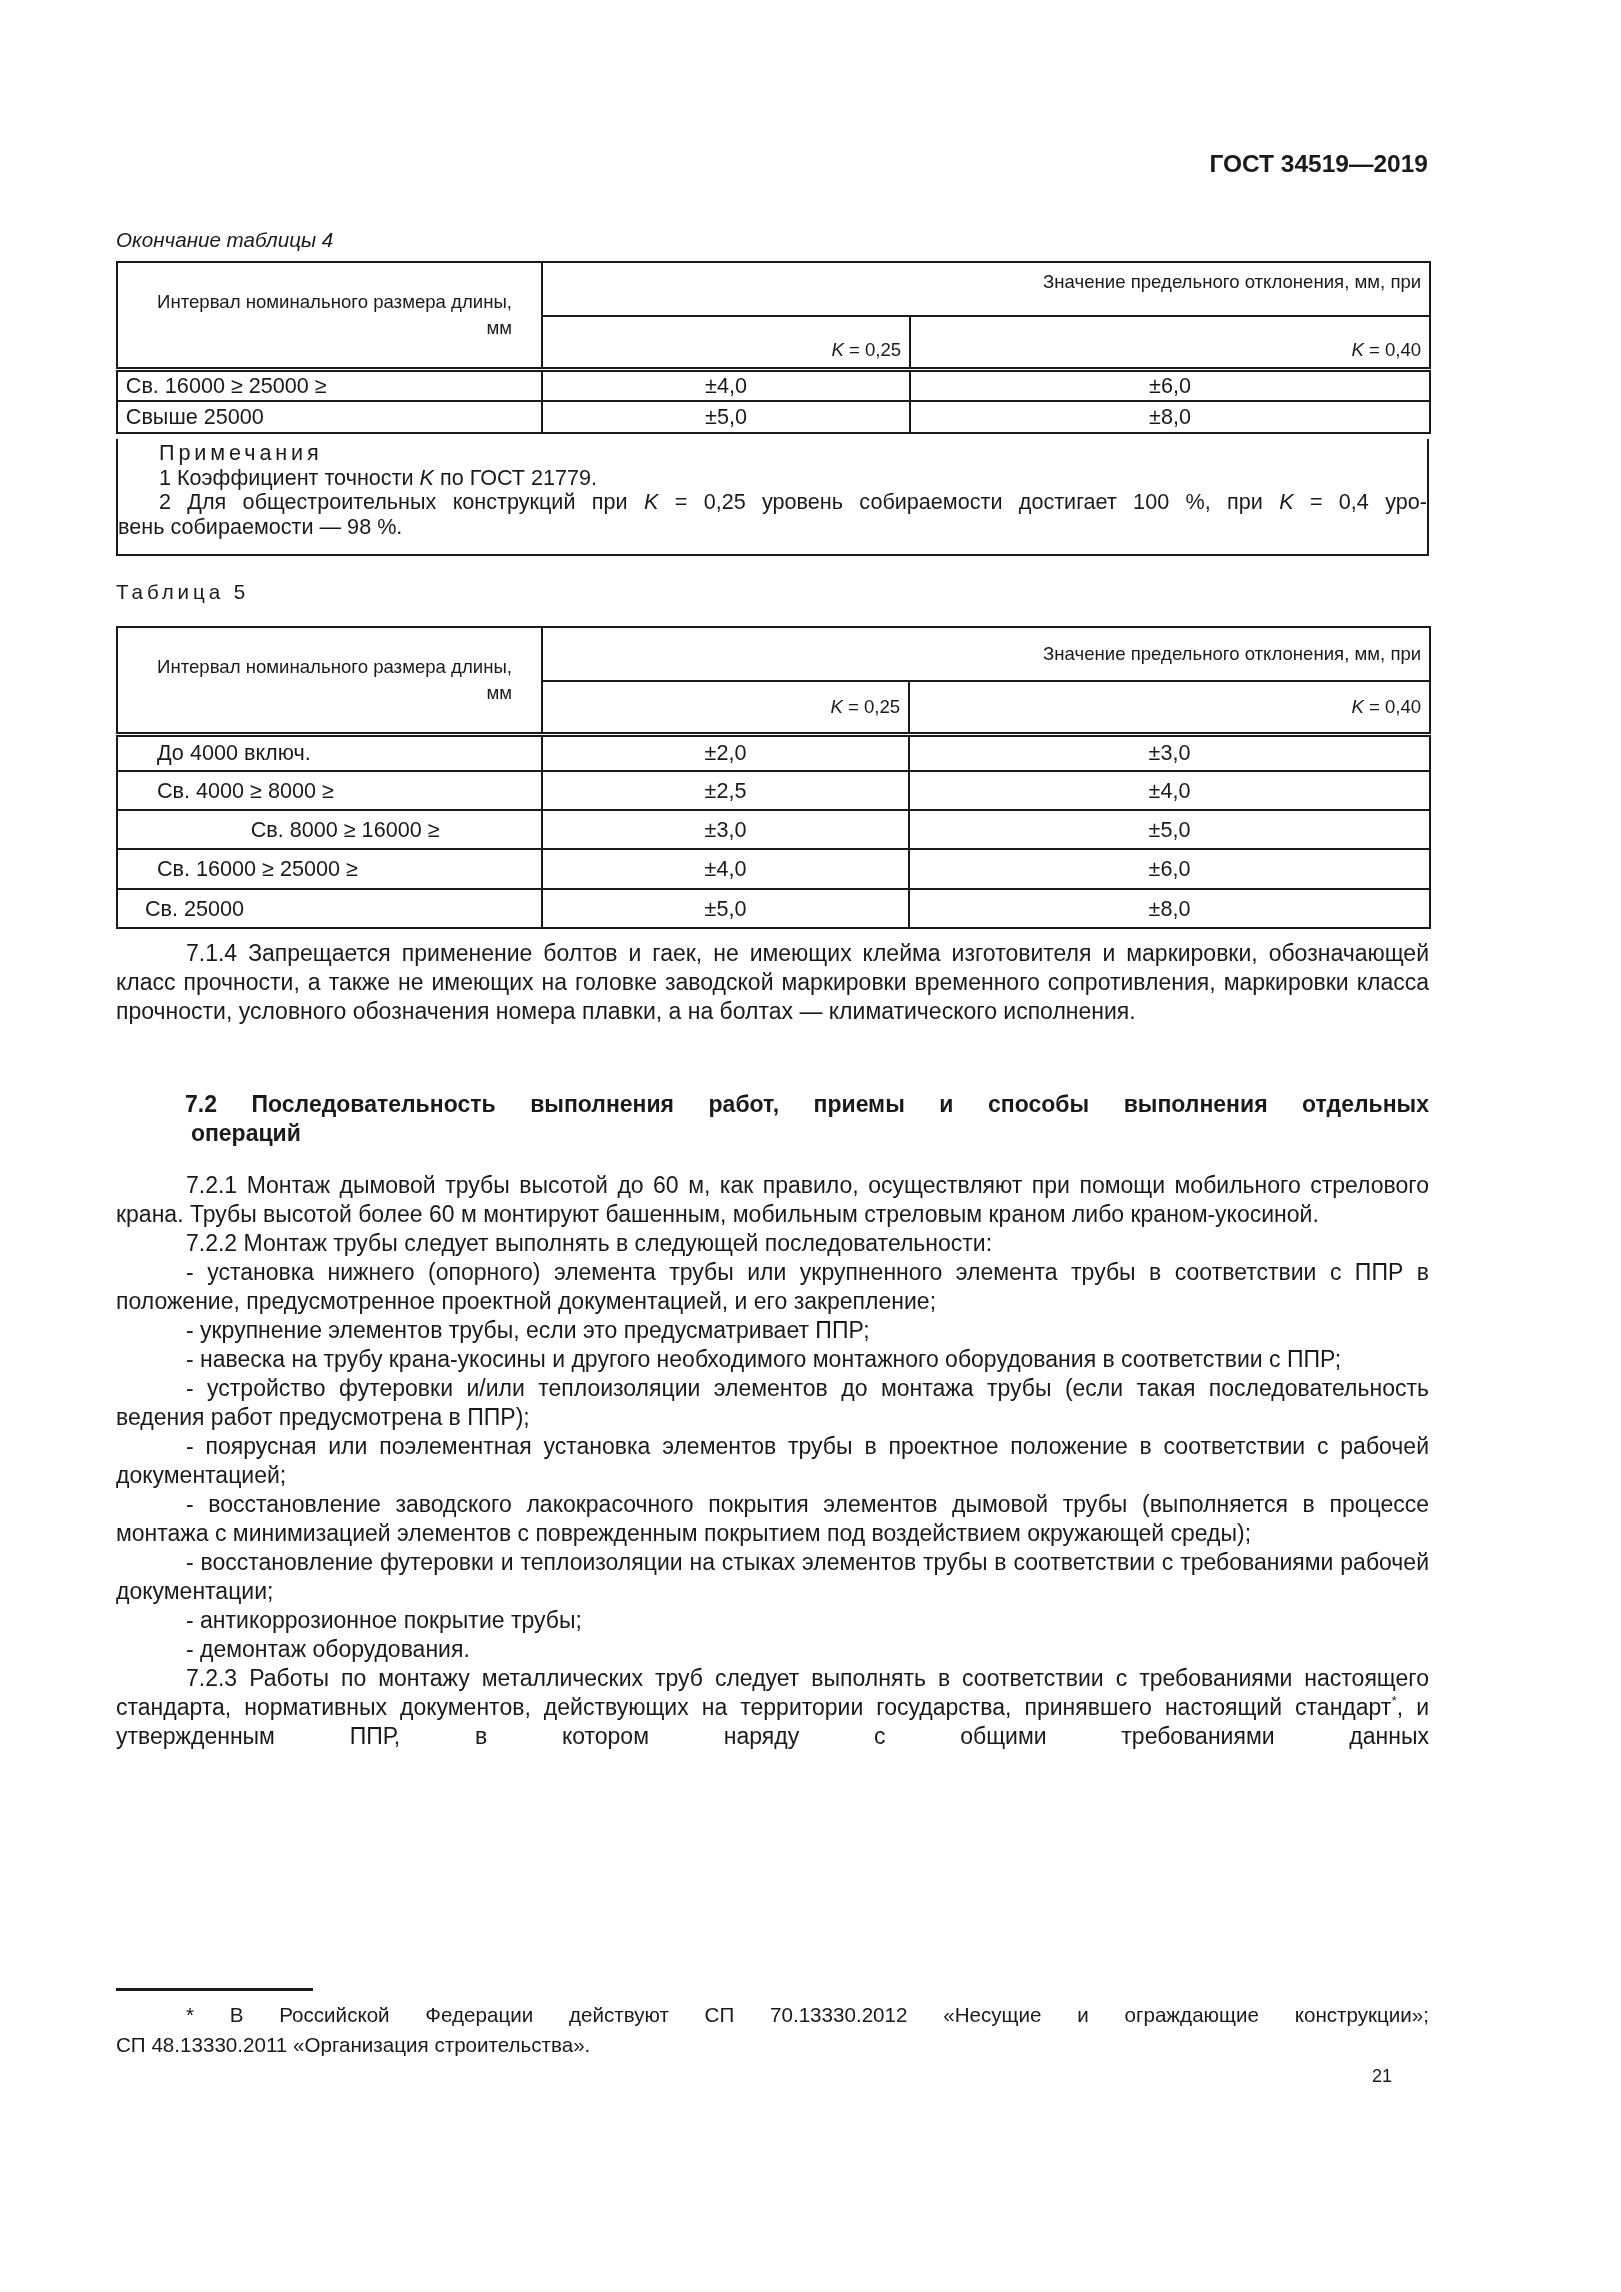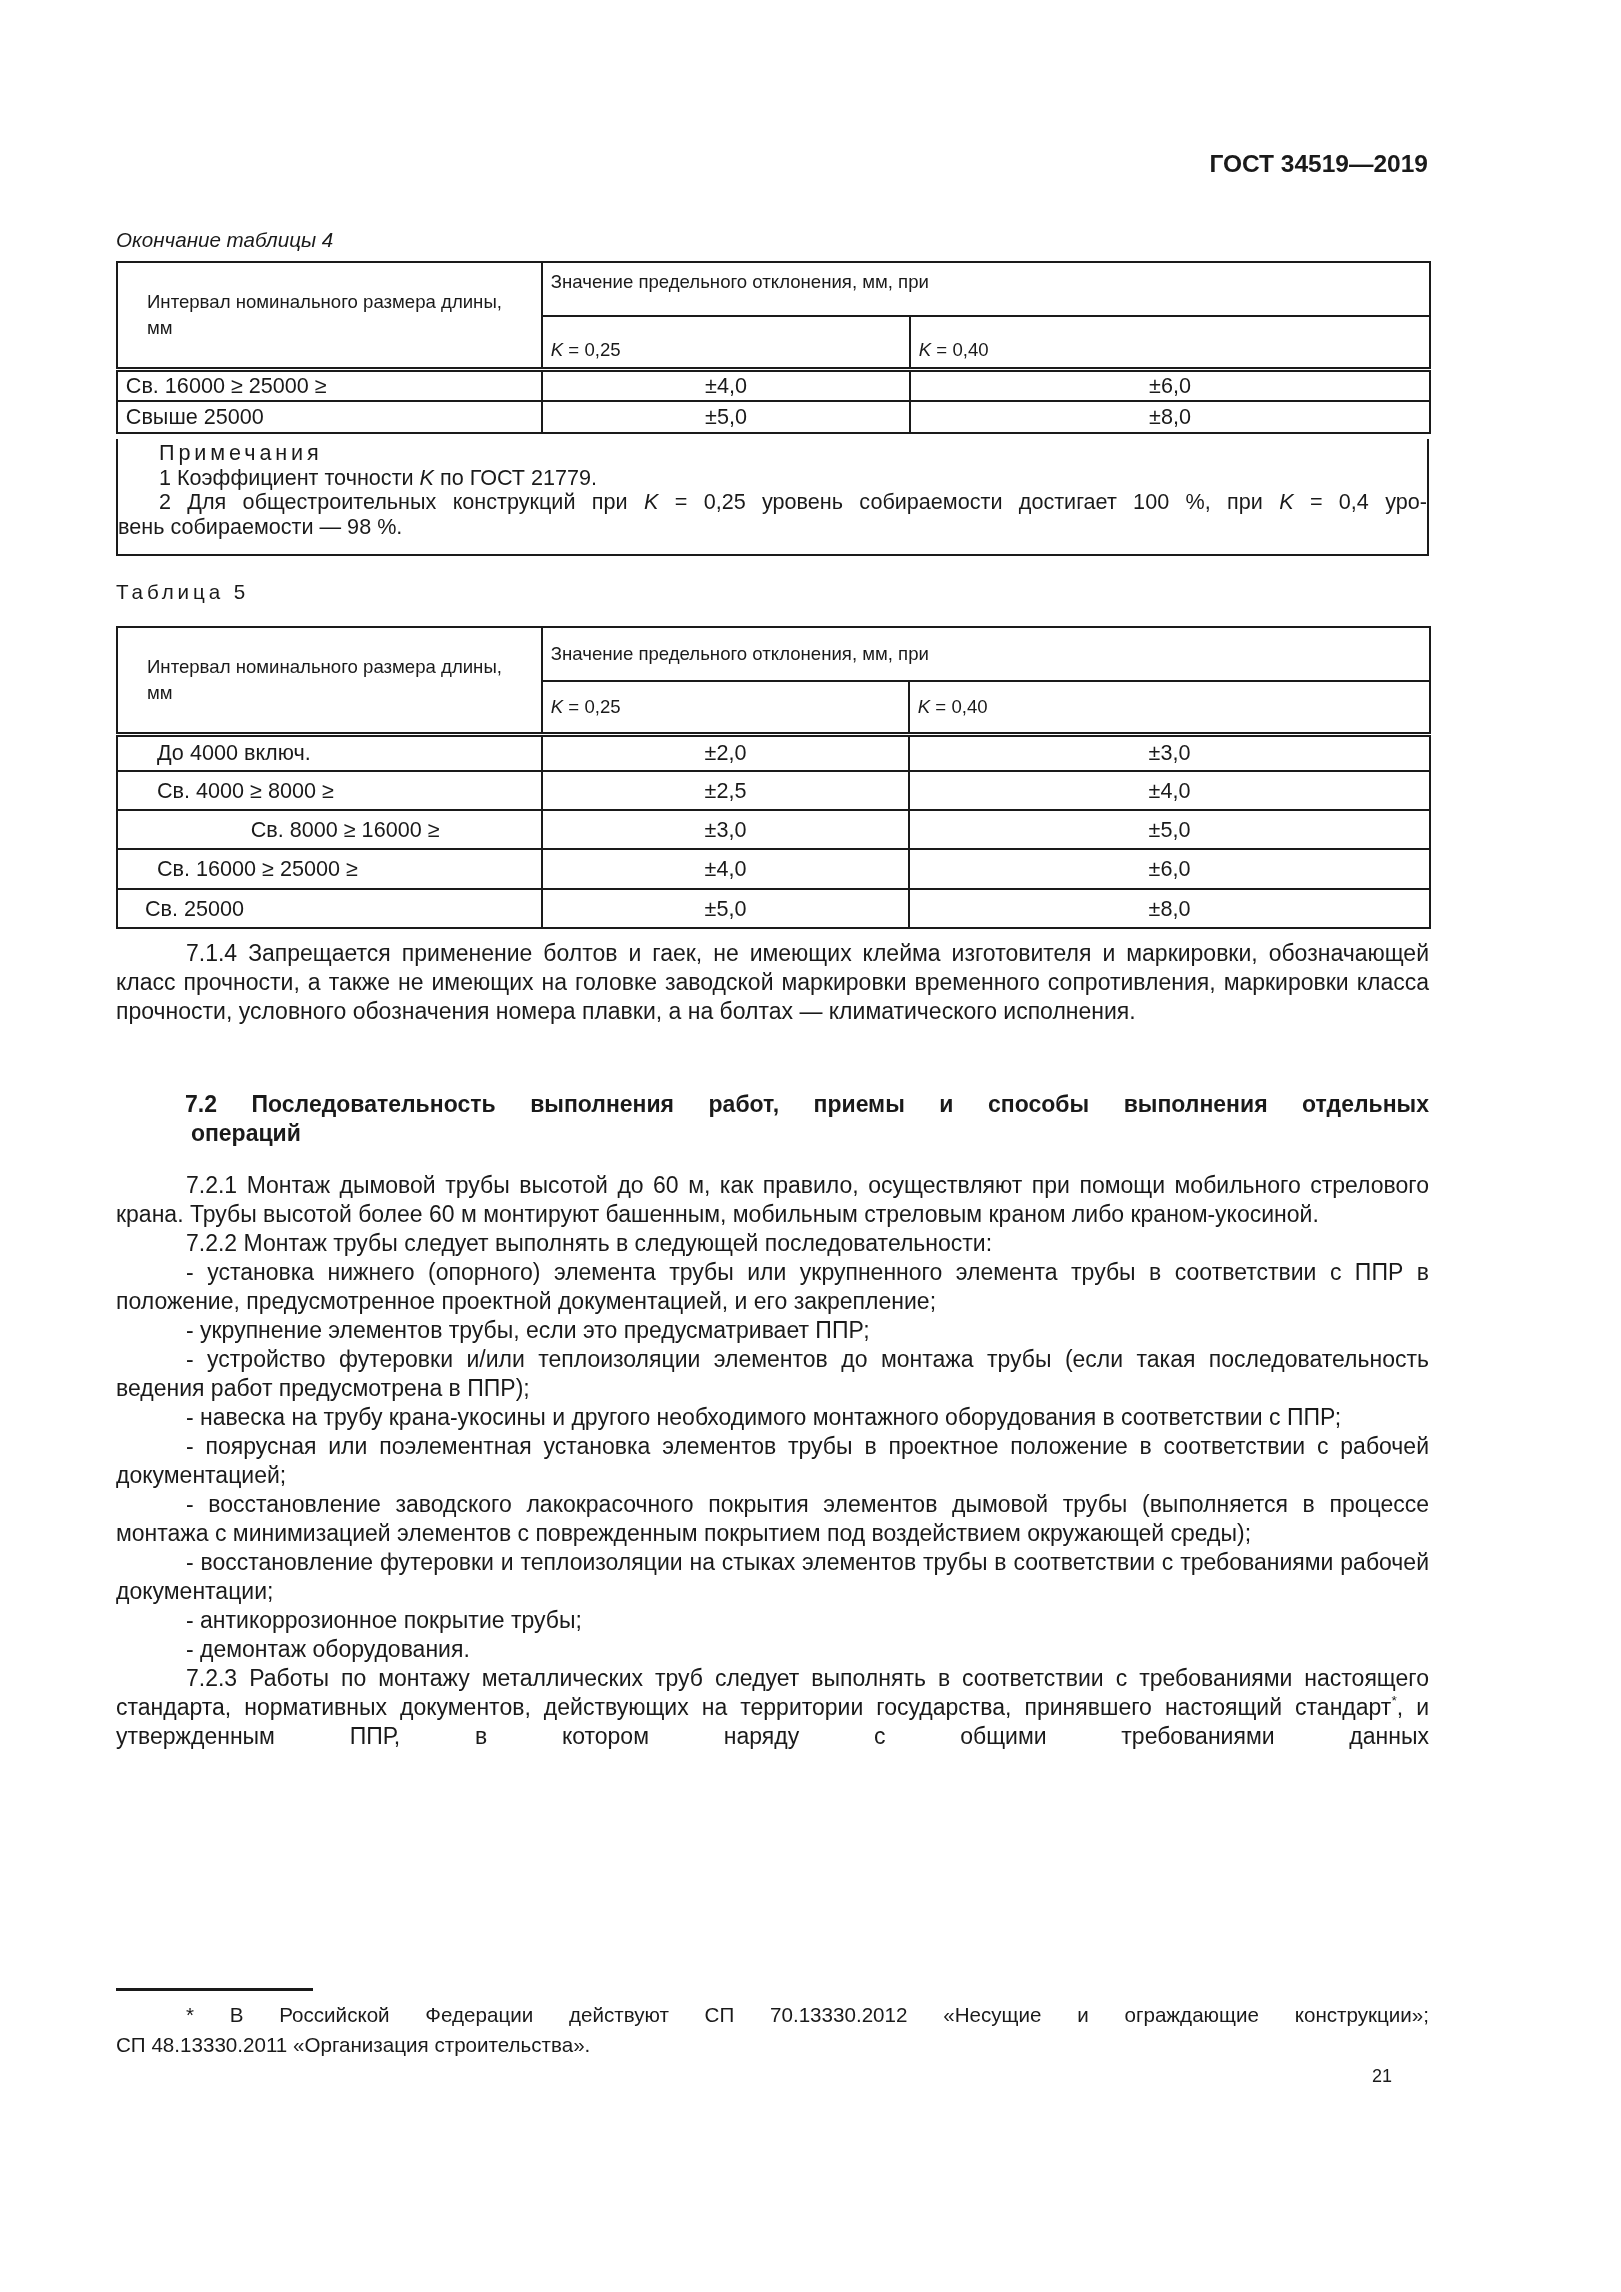--- a/index.html
+++ b/index.html
@@ -9,21 +9,21 @@
   .doc-header { left: 1078px; width: 350px; top: 149px; text-align: right;
                 font-weight: bold; font-size: 24.5px; line-height: 29px; }
   .caption { left: 116px; font-size: 20.6px; line-height: 25.5px; }
   .caption.italic { font-style: italic; }
   .caption.spaced { letter-spacing: 3.9px; }
 
   table.tbl { position: absolute; left: 116px; width: 1313px; border-collapse: collapse;
               table-layout: fixed; font-size: 21.6px; }
   table.tbl td { border: 2.9px solid #1a1a1a; padding: 0 7.8px; vertical-align: middle; }
   table.tbl .c { text-align: center; }
-  table.tbl .hdr { font-size: 18.6px; text-align: left; line-height: 25.5px; }
+  table.tbl .hdr { font-size: 18.6px; text-align: right; line-height: 25.5px; }
   table.tbl tr.dbl td { border-top: 5.9px double #1a1a1a; }
   table.tbl .k { font-style: italic; }
 
   .notes { position: absolute; left: 116px; width: 1313px; border: 2.9px solid #1a1a1a; border-top: none;
            box-sizing: border-box; font-size: 21.6px; line-height: 24.5px; padding: 2px 0 5.9px 0; }
   .notes p { margin: 0; text-align: justify; }
   .notes .ind { text-indent: 41px; }
   .notes .title { letter-spacing: 3.9px; padding-left: 41px; }
 
   .body-text { position: absolute; left: 116px; width: 1313px; font-size: 23px; line-height: 29px; }
@@ -134,22 +134,22 @@
 <div class="heading" style="top:1090px;">
   <div style="text-align-last:justify;">7.2 Последовательность выполнения работ, приемы и способы выполнения отдельных</div>
   <div class="l2">операций</div>
 </div>
 
 <div class="body-text" style="top:1171px;">
   <p class="ind">7.2.1 Монтаж дымовой трубы высотой до 60 м, как правило, осуществляют при помощи мобильного стрелового крана. Трубы высотой более 60 м монтируют башенным, мобильным стреловым краном либо краном-укосиной.</p>
   <p class="ind">7.2.2 Монтаж трубы следует выполнять в следующей последовательности:</p>
   <p class="ind">- установка нижнего (опорного) элемента трубы или укрупненного элемента трубы в соответствии с ППР в положение, предусмотренное проектной документацией, и его закрепление;</p>
   <p class="ind">- укрупнение элементов трубы, если это предусматривает ППР;</p>
+  <p class="ind">- навеска на трубу крана-укосины и другого необходимого монтажного оборудования в соответствии с ППР;</p>
   <p class="ind">- устройство футеровки и/или теплоизоляции элементов до монтажа трубы (если такая последовательность ведения работ предусмотрена в ППР);</p>
-  <p class="ind">- навеска на трубу крана-укосины и другого необходимого монтажного оборудования в соответствии с ППР;</p>
   <p class="ind">- поярусная или поэлементная установка элементов трубы в проектное положение в соответствии с рабочей документацией;</p>
   <p class="ind">- восстановление заводского лакокрасочного покрытия элементов дымовой трубы (выполняется в процессе монтажа с минимизацией элементов с поврежденным покрытием под воздействием окружающей среды);</p>
   <p class="ind">- восстановление футеровки и теплоизоляции на стыках элементов трубы в соответствии с требованиями рабочей документации;</p>
   <p class="ind">- антикоррозионное покрытие трубы;</p>
   <p class="ind">- демонтаж оборудования.</p>
   <p class="ind full"><span>7.2.3 Работы по монтажу металлических труб следует выполнять в соответствии с требованиями настоящего стандарта, нормативных документов, действующих на территории государства, принявшего настоящий стандарт</span><sup>*</sup><span>, и утвержденным ППР, в котором наряду с общими требованиями данных</span></p>
 </div>
 
 <div class="rule"></div>
 <div class="footnote">

